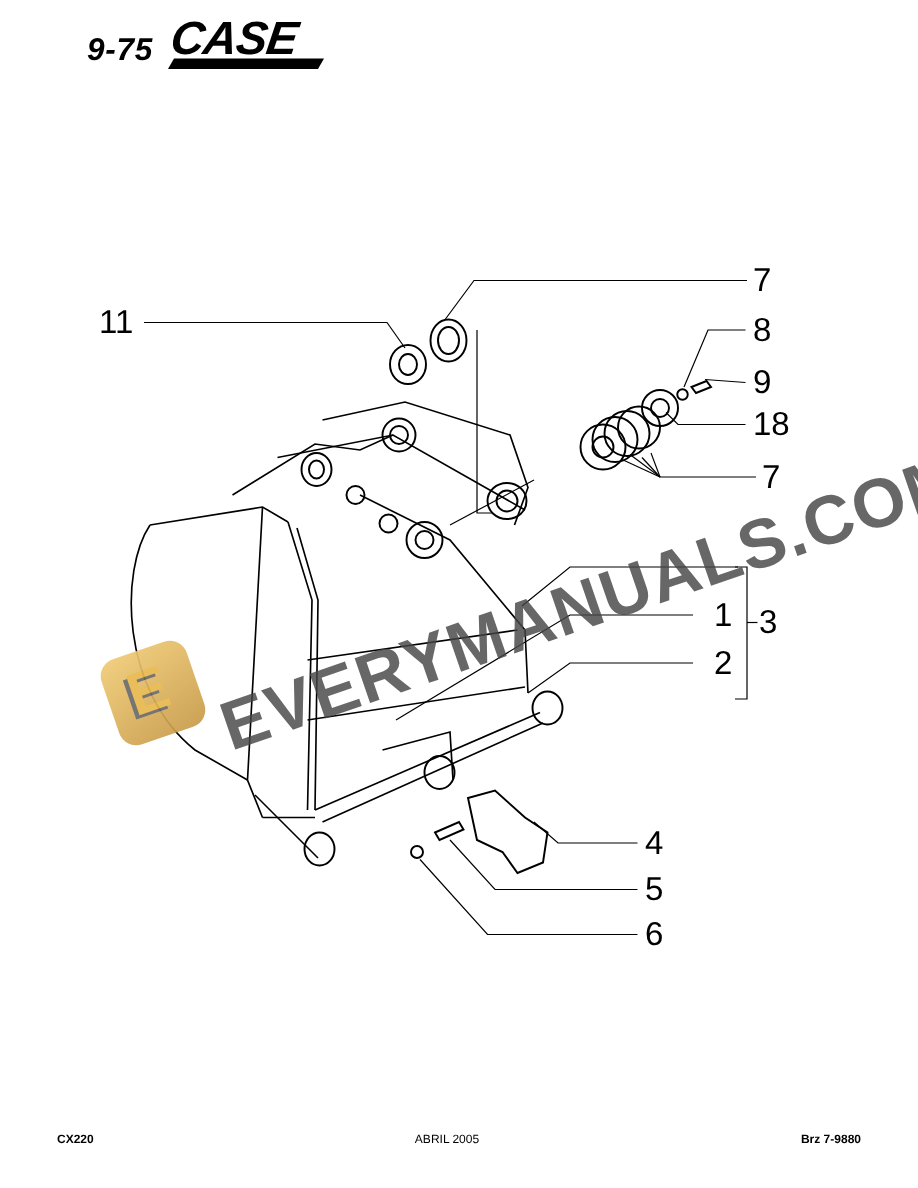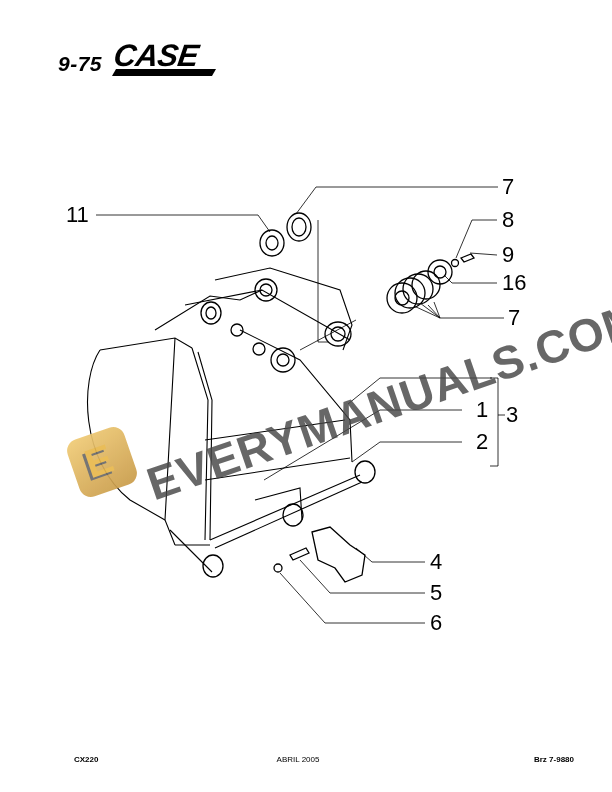--- a/index.html
+++ b/index.html
@@ -1,25 +1,25 @@
 <!DOCTYPE html>
 <html><head>
 <meta charset="utf-8">
 <style>
   html,body{margin:0;padding:0;background:#fff;}
   body{width:612px;height:792px;position:relative;overflow:hidden;font-family:"Liberation Sans",sans-serif;color:#000;}
-  .header{position:absolute;left:58px;top:42px;height:40px;width:160px;}
+  .header{position:absolute;left:58px;top:12px;height:40px;width:160px;}
   .page-num{position:absolute;left:0;top:10px;font-size:21px;font-style:italic;font-weight:bold;letter-spacing:0.5px;}
   .logo{position:absolute;left:54px;top:0;width:104px;height:36px;}
   .logo-text{position:absolute;left:2px;top:-4px;font-size:31px;font-weight:bold;font-style:italic;letter-spacing:-0.5px;transform:skewX(-8deg);}
   .logo-bar{position:absolute;left:2px;top:27px;width:100px;height:7px;background:#000;transform:skewX(-30deg);}
   svg.diagram{position:absolute;left:0;top:0;width:612px;height:792px;}
   .callout{position:absolute;font-size:22px;line-height:22px;}
   .footer{position:absolute;top:755px;font-size:8px;}
-  .f-left{left:38px;font-weight:bold;margin-left:36px;}
+  .f-left{left:38px;font-weight:bold;}
   .f-center{left:0;width:596px;text-align:center;}
   .f-right{right:38px;font-weight:bold;padding-left:13px;}
   .wm{position:absolute;left:90px;top:388px;transform-origin:left top;transform:rotate(-19deg);font-size:46px;font-weight:bold;color:rgba(70,70,70,0.82);letter-spacing:1px;white-space:nowrap;}
   .wm-logo{position:absolute;left:72px;top:432px;width:60px;height:60px;border-radius:12px;background:linear-gradient(160deg,#f1cc76,#c89a48);transform:rotate(-19deg);opacity:0.92;}
   .wm-logo span{position:absolute;left:14px;top:6px;font-size:40px;font-weight:bold;color:#e8b84c;text-shadow:-3px 2px 0 #6a6a6a;}
 </style>
 </head>
 <body>
 
 <div class="header">
@@ -112,21 +112,21 @@
     <path d="M312,532 L330,527 L350,545 L365,555 L362,575 L345,582 L335,568 L318,560 Z"></path>
     <path d="M290,555 L306,548 L309,553 L293,560 Z"></path>
     <circle cx="278" cy="568" r="4"></circle>
   </g>
 </svg>
 
 <div class="callout" style="left:502px;top:176px;">7</div>
 <div class="callout" style="left:66px;top:204px;">11</div>
 <div class="callout" style="left:502px;top:209px;">8</div>
 <div class="callout" style="left:502px;top:244px;">9</div>
-<div class="callout" style="left:502px;top:272px;">16</div>
+<div class="callout" style="left:502px;top:272px;">18</div>
 <div class="callout" style="left:508px;top:307px;">7</div>
 <div class="callout" style="left:476px;top:399px;">1</div>
 <div class="callout" style="left:506px;top:404px;">3</div>
 <div class="callout" style="left:476px;top:431px;">2</div>
 <div class="callout" style="left:430px;top:551px;">4</div>
 <div class="callout" style="left:430px;top:582px;">5</div>
 <div class="callout" style="left:430px;top:612px;">6</div>
 
 <div class="wm-logo">
     <span>E</span>

